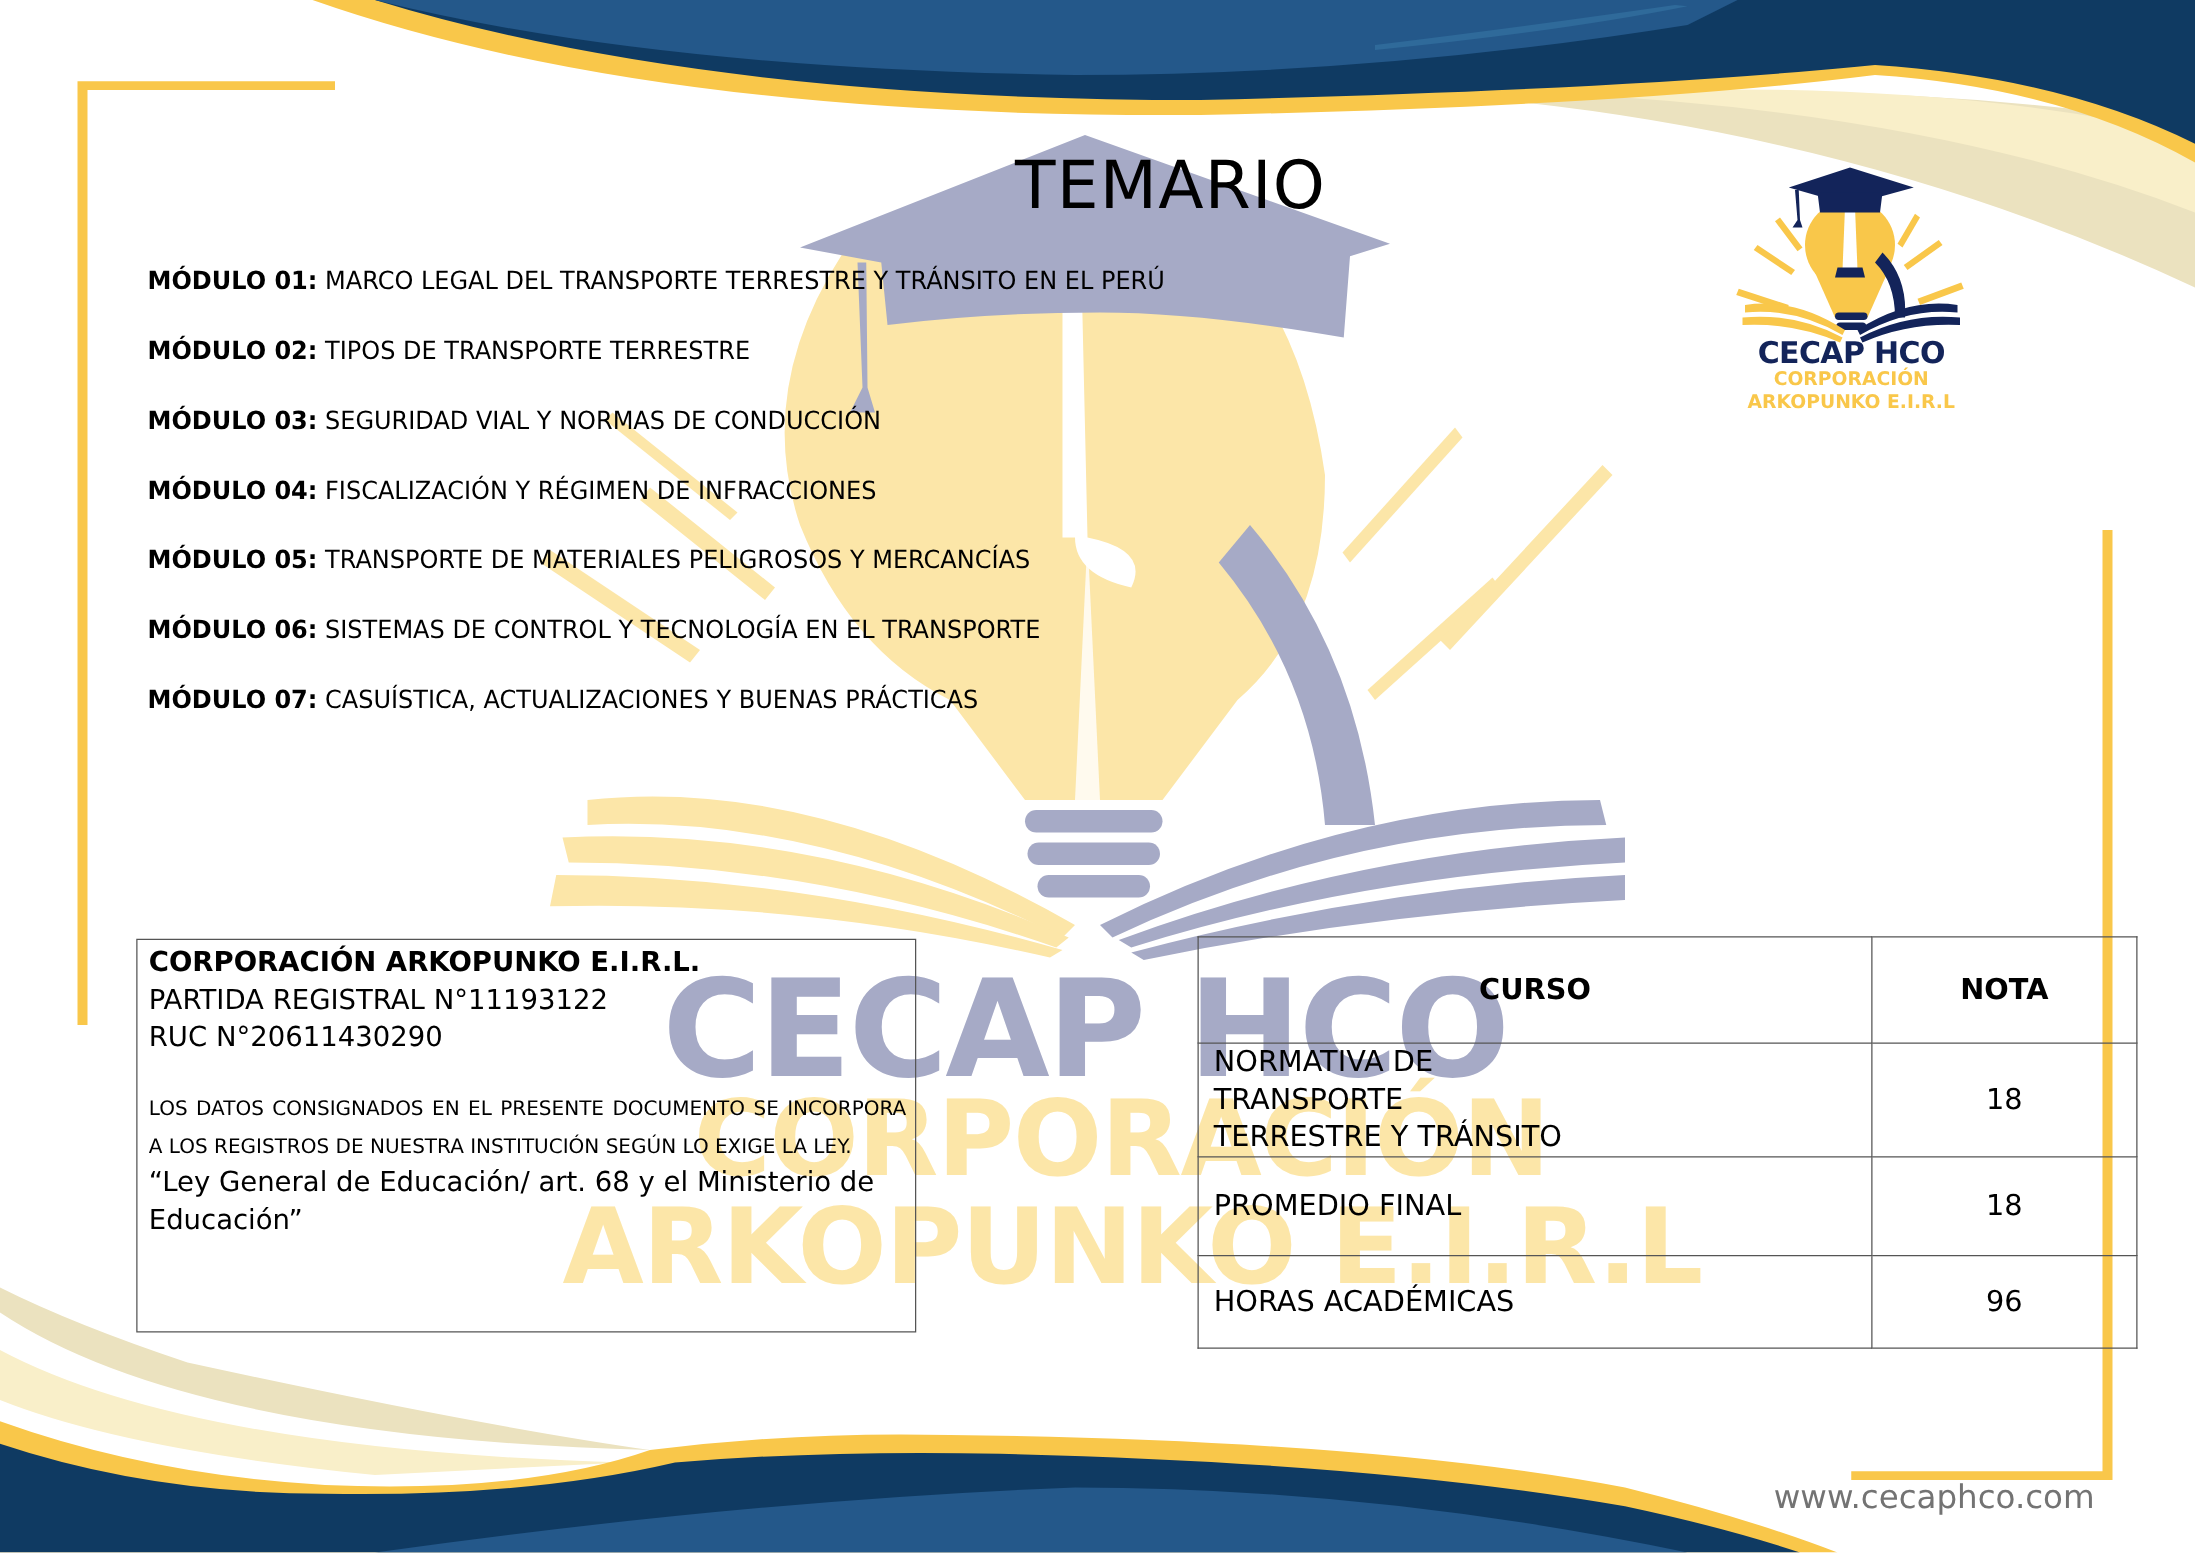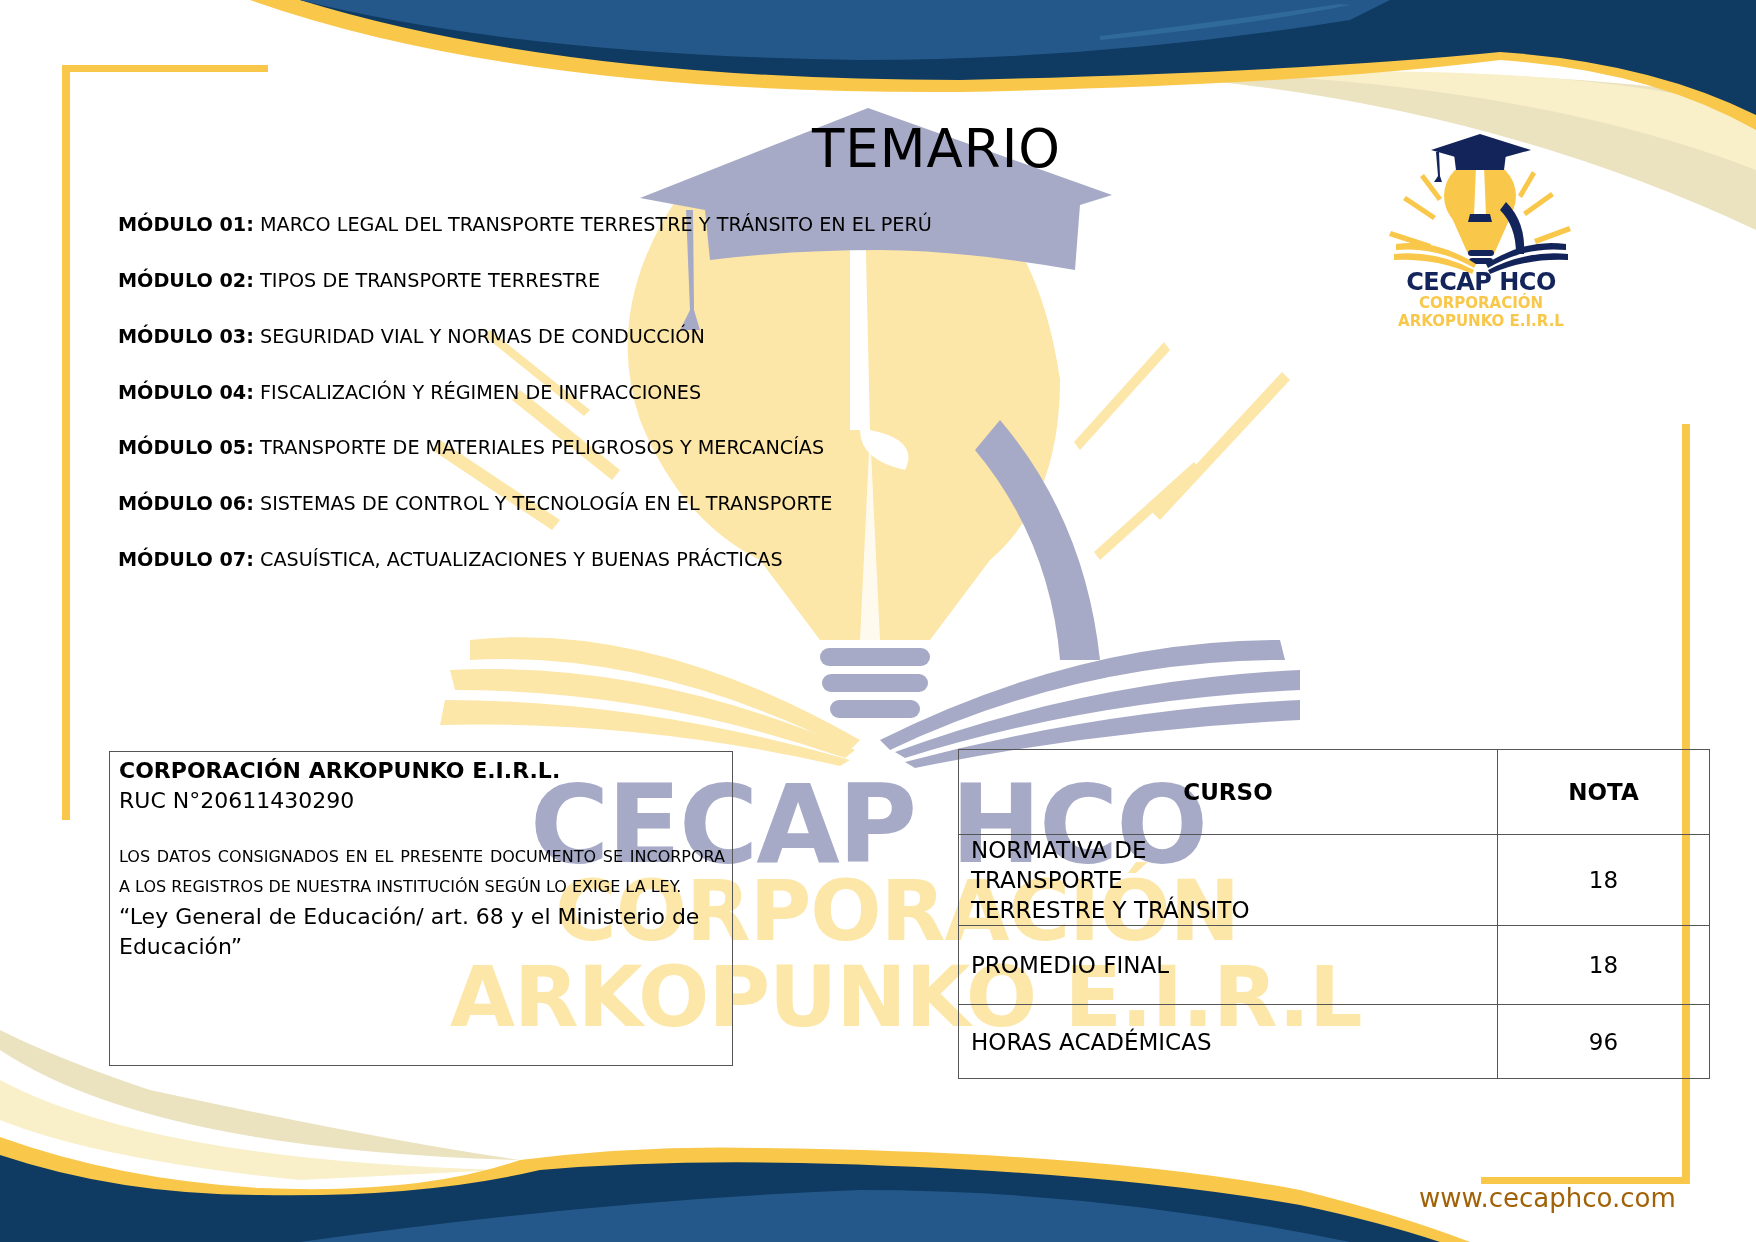--- a/index.html
+++ b/index.html
@@ -32,21 +32,21 @@
     position: absolute; left: 958px; top: 749px; width: 752px; border-collapse: collapse;
     font-family: "DejaVu Sans", sans-serif; font-size: 23px;
   }
   table.grades td, table.grades th { border: 1.5px solid #555; }
   table.grades th { font-weight: bold; height: 85px; text-align: center; }
   table.grades td.curso { padding-left: 12px; text-align: left; line-height: 30px; }
   table.grades td.nota { text-align: center; width: 212px; }
 
   .url {
     position: absolute; left: 1419px; top: 1183px; font-family: "DejaVu Sans", sans-serif;
-    font-size: 26px; color: #a16207;
+    font-size: 26px; color: #737373;
   }
   .wm-text { position: absolute; font-family: "DejaVu Sans", sans-serif; font-weight: bold; white-space: nowrap; }
 
   .logo { position: absolute; left: 1376px; top: 126px; width: 210px; height: 210px; }
   .logo-t1 { position: absolute; left: 0; width: 210px; text-align: center; font-family: "DejaVu Sans", sans-serif; font-weight: bold; white-space: nowrap; }
 </style>
 </head>
 <body>
 
 <svg class="bg" width="1756" height="1242" viewBox="0 0 1756 1242">
@@ -162,20 +162,21 @@
   <div class="module" style="top:491px;">
     <b>MÓDULO 06:</b> <span>SISTEMAS DE CONTROL Y TECNOLOGÍA EN EL TRANSPORTE</span>
   </div>
   <div class="module" style="top:547px;">
     <b>MÓDULO 07:</b> <span>CASUÍSTICA, ACTUALIZACIONES Y BUENAS PRÁCTICAS</span>
   </div>
 </div>
 
 <div class="infobox">
   <div class="company">CORPORACIÓN ARKOPUNKO E.I.R.L.</div>
+  <div>PARTIDA REGISTRAL N°11193122</div>
   <div>RUC N°20611430290</div>
   <div class="gap"></div>
   <div class="legal">LOS DATOS CONSIGNADOS EN EL PRESENTE DOCUMENTO SE INCORPORA A  LOS REGISTROS DE NUESTRA INSTITUCIÓN SEGÚN LO EXIGE LA  LEY.</div>
   <div class="quote">“Ley General de Educación/ art. 68 y el Ministerio de Educación”</div>
 </div>
 
 <table class="grades">
   <tbody>
       <tr>
     <th>CURSO</th>

